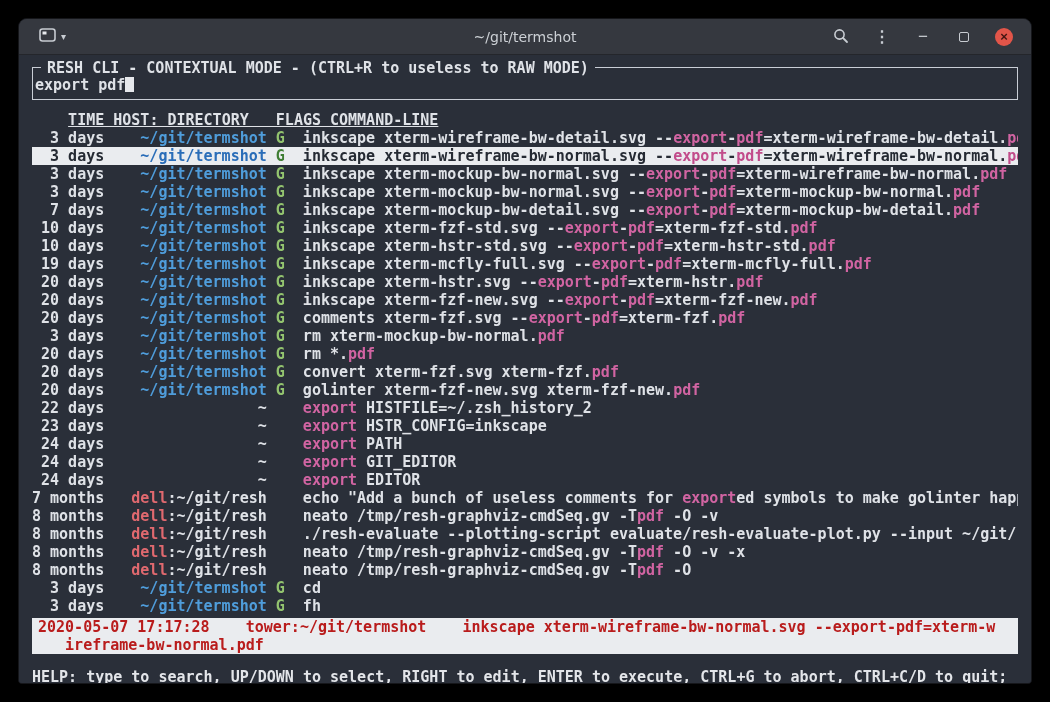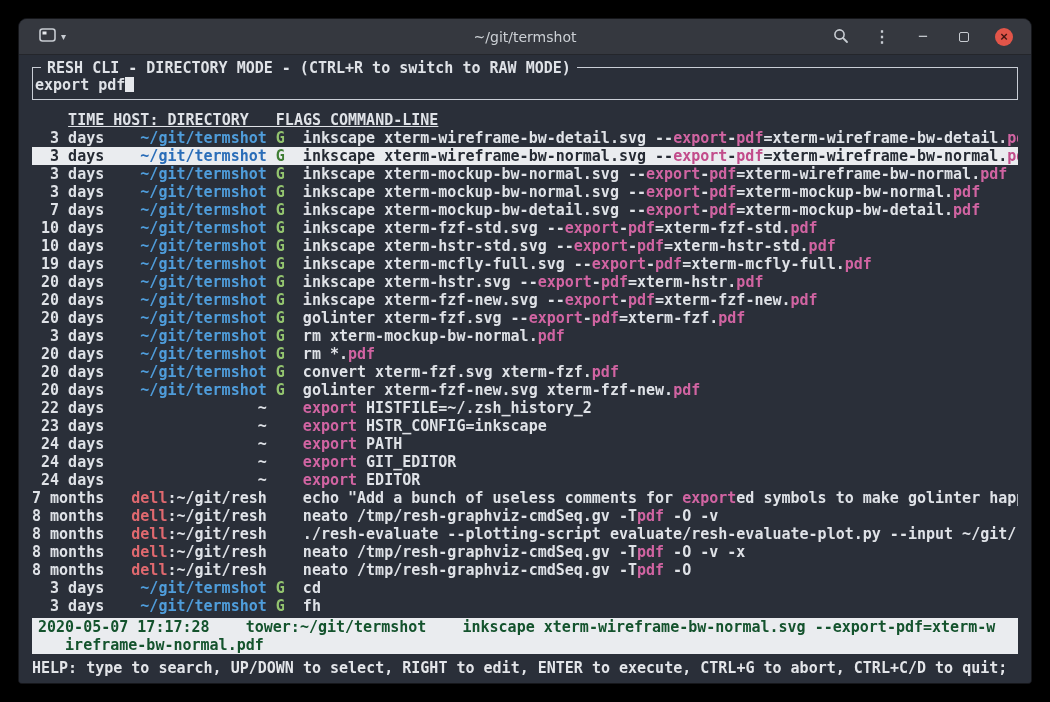--- a/index.html
+++ b/index.html
@@ -57,24 +57,24 @@
   .c-cmd{flex:1;overflow:hidden;}
   .sp{color:var(--fg);}
   .sm{color:var(--pink);}
   .sb{color:var(--blue);}
   .sr{color:var(--red);}
   .sg{color:var(--green);}
   .sel .sp{color:#252a33;}
   .sel .sm{color:#c24c8b;}
   .sel .sb{color:#2a6db8;}
   .sel .sg{color:#3f7d33;}
-  .statusbar{margin-top:3px;background:var(--sel-bg);color:#14532d;padding:0 6px;}
+  .statusbar{margin-top:3px;background:var(--sel-bg);color:#b91c1c;padding:0 6px;}
   .status-line{white-space:pre;height:18px;overflow:hidden;}
   .status-line.cont{padding-left:3ch;}
-  .help{margin-top:5px;height:18px;white-space:pre;color:#e3e5e9;overflow:hidden;}
+  .help{margin-top:14px;height:18px;white-space:pre;color:#e3e5e9;overflow:hidden;}
 </style>
 </head>
 <body>
 
 <div class="screen">
   <div class="window">
 
     <div class="titlebar">
       <div class="tb-left">
         <button class="tab-btn">
@@ -108,38 +108,38 @@
           </button>
         <button class="close-btn">
             <span>×</span>
           </button>
       </div>
     </div>
 
     <div class="terminal">
 
       <div class="search-box">
-        <span class="box-title">RESH CLI - DIRECTORY MODE - (CTRL+R to switch to RAW MODE)</span>
+        <span class="box-title">RESH CLI - CONTEXTUAL MODE - (CTRL+R to useless to RAW MODE)</span>
         <div class="query-line"><span>export pdf</span><span class="cursor"></span></div>
       </div>
 
       <div class="hheader"><span class="ul">TIME HOST: DIRECTORY   FLAGS COMMAND-LINE</span></div>
 
       <div class="rows">
           <div class="hrow"><span class="c-time sp">3 days</span><span class="c-host"><span class="sb">~/git/termshot</span></span><span class="c-flags sg">G</span><span class="c-cmd"><span class="sp">inkscape xterm-wireframe-bw-detail.svg --</span><span class="sm">export</span><span class="sp">-</span><span class="sm">pdf</span><span class="sp">=xterm-wireframe-bw-detail.</span><span class="sm">pd</span></span></div>
           <div class="hrow sel"><span class="c-time sp">3 days</span><span class="c-host"><span class="sb">~/git/termshot</span></span><span class="c-flags sg">G</span><span class="c-cmd"><span class="sp">inkscape xterm-wireframe-bw-normal.svg --</span><span class="sm">export</span><span class="sp">-</span><span class="sm">pdf</span><span class="sp">=xterm-wireframe-bw-normal.</span><span class="sm">pd</span></span></div>
           <div class="hrow"><span class="c-time sp">3 days</span><span class="c-host"><span class="sb">~/git/termshot</span></span><span class="c-flags sg">G</span><span class="c-cmd"><span class="sp">inkscape xterm-mockup-bw-normal.svg --</span><span class="sm">export</span><span class="sp">-</span><span class="sm">pdf</span><span class="sp">=xterm-wireframe-bw-normal.</span><span class="sm">pdf</span></span></div>
           <div class="hrow"><span class="c-time sp">3 days</span><span class="c-host"><span class="sb">~/git/termshot</span></span><span class="c-flags sg">G</span><span class="c-cmd"><span class="sp">inkscape xterm-mockup-bw-normal.svg --</span><span class="sm">export</span><span class="sp">-</span><span class="sm">pdf</span><span class="sp">=xterm-mockup-bw-normal.</span><span class="sm">pdf</span></span></div>
           <div class="hrow"><span class="c-time sp">7 days</span><span class="c-host"><span class="sb">~/git/termshot</span></span><span class="c-flags sg">G</span><span class="c-cmd"><span class="sp">inkscape xterm-mockup-bw-detail.svg --</span><span class="sm">export</span><span class="sp">-</span><span class="sm">pdf</span><span class="sp">=xterm-mockup-bw-detail.</span><span class="sm">pdf</span></span></div>
           <div class="hrow"><span class="c-time sp">10 days</span><span class="c-host"><span class="sb">~/git/termshot</span></span><span class="c-flags sg">G</span><span class="c-cmd"><span class="sp">inkscape xterm-fzf-std.svg --</span><span class="sm">export</span><span class="sp">-</span><span class="sm">pdf</span><span class="sp">=xterm-fzf-std.</span><span class="sm">pdf</span></span></div>
           <div class="hrow"><span class="c-time sp">10 days</span><span class="c-host"><span class="sb">~/git/termshot</span></span><span class="c-flags sg">G</span><span class="c-cmd"><span class="sp">inkscape xterm-hstr-std.svg --</span><span class="sm">export</span><span class="sp">-</span><span class="sm">pdf</span><span class="sp">=xterm-hstr-std.</span><span class="sm">pdf</span></span></div>
           <div class="hrow"><span class="c-time sp">19 days</span><span class="c-host"><span class="sb">~/git/termshot</span></span><span class="c-flags sg">G</span><span class="c-cmd"><span class="sp">inkscape xterm-mcfly-full.svg --</span><span class="sm">export</span><span class="sp">-</span><span class="sm">pdf</span><span class="sp">=xterm-mcfly-full.</span><span class="sm">pdf</span></span></div>
           <div class="hrow"><span class="c-time sp">20 days</span><span class="c-host"><span class="sb">~/git/termshot</span></span><span class="c-flags sg">G</span><span class="c-cmd"><span class="sp">inkscape xterm-hstr.svg --</span><span class="sm">export</span><span class="sp">-</span><span class="sm">pdf</span><span class="sp">=xterm-hstr.</span><span class="sm">pdf</span></span></div>
           <div class="hrow"><span class="c-time sp">20 days</span><span class="c-host"><span class="sb">~/git/termshot</span></span><span class="c-flags sg">G</span><span class="c-cmd"><span class="sp">inkscape xterm-fzf-new.svg --</span><span class="sm">export</span><span class="sp">-</span><span class="sm">pdf</span><span class="sp">=xterm-fzf-new.</span><span class="sm">pdf</span></span></div>
-          <div class="hrow"><span class="c-time sp">20 days</span><span class="c-host"><span class="sb">~/git/termshot</span></span><span class="c-flags sg">G</span><span class="c-cmd"><span class="sp">golinter xterm-fzf.svg --</span><span class="sm">export</span><span class="sp">-</span><span class="sm">pdf</span><span class="sp">=xterm-fzf.</span><span class="sm">pdf</span></span></div>
+          <div class="hrow"><span class="c-time sp">20 days</span><span class="c-host"><span class="sb">~/git/termshot</span></span><span class="c-flags sg">G</span><span class="c-cmd"><span class="sp">comments xterm-fzf.svg --</span><span class="sm">export</span><span class="sp">-</span><span class="sm">pdf</span><span class="sp">=xterm-fzf.</span><span class="sm">pdf</span></span></div>
           <div class="hrow"><span class="c-time sp">3 days</span><span class="c-host"><span class="sb">~/git/termshot</span></span><span class="c-flags sg">G</span><span class="c-cmd"><span class="sp">rm xterm-mockup-bw-normal.</span><span class="sm">pdf</span></span></div>
           <div class="hrow"><span class="c-time sp">20 days</span><span class="c-host"><span class="sb">~/git/termshot</span></span><span class="c-flags sg">G</span><span class="c-cmd"><span class="sp">rm *.</span><span class="sm">pdf</span></span></div>
           <div class="hrow"><span class="c-time sp">20 days</span><span class="c-host"><span class="sb">~/git/termshot</span></span><span class="c-flags sg">G</span><span class="c-cmd"><span class="sp">convert xterm-fzf.svg xterm-fzf.</span><span class="sm">pdf</span></span></div>
           <div class="hrow"><span class="c-time sp">20 days</span><span class="c-host"><span class="sb">~/git/termshot</span></span><span class="c-flags sg">G</span><span class="c-cmd"><span class="sp">golinter xterm-fzf-new.svg xterm-fzf-new.</span><span class="sm">pdf</span></span></div>
           <div class="hrow"><span class="c-time sp">22 days</span><span class="c-host"><span class="sp">~</span></span><span class="c-flags sg"></span><span class="c-cmd"><span class="sm">export</span><span class="sp"> HISTFILE=~/.zsh_history_2</span></span></div>
           <div class="hrow"><span class="c-time sp">23 days</span><span class="c-host"><span class="sp">~</span></span><span class="c-flags sg"></span><span class="c-cmd"><span class="sm">export</span><span class="sp"> HSTR_CONFIG=inkscape</span></span></div>
           <div class="hrow"><span class="c-time sp">24 days</span><span class="c-host"><span class="sp">~</span></span><span class="c-flags sg"></span><span class="c-cmd"><span class="sm">export</span><span class="sp"> PATH</span></span></div>
           <div class="hrow"><span class="c-time sp">24 days</span><span class="c-host"><span class="sp">~</span></span><span class="c-flags sg"></span><span class="c-cmd"><span class="sm">export</span><span class="sp"> GIT_EDITOR</span></span></div>
           <div class="hrow"><span class="c-time sp">24 days</span><span class="c-host"><span class="sp">~</span></span><span class="c-flags sg"></span><span class="c-cmd"><span class="sm">export</span><span class="sp"> EDITOR</span></span></div>
           <div class="hrow"><span class="c-time sp">7 months</span><span class="c-host"><span class="sr">dell</span><span class="sp">:~/git/resh</span></span><span class="c-flags sg"></span><span class="c-cmd"><span class="sp">echo "Add a bunch of useless comments for </span><span class="sm">export</span><span class="sp">ed symbols to make golinter happ</span></span></div>

